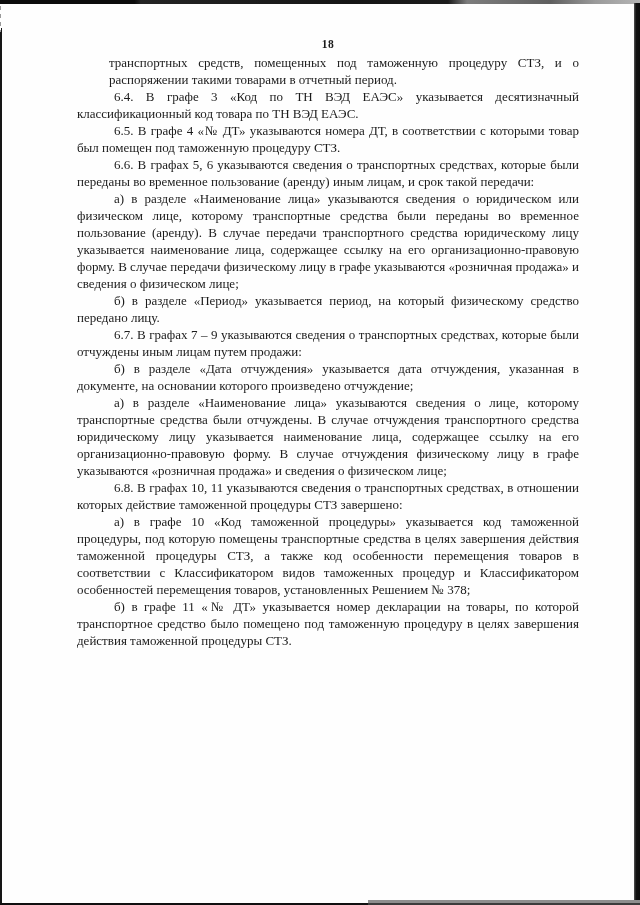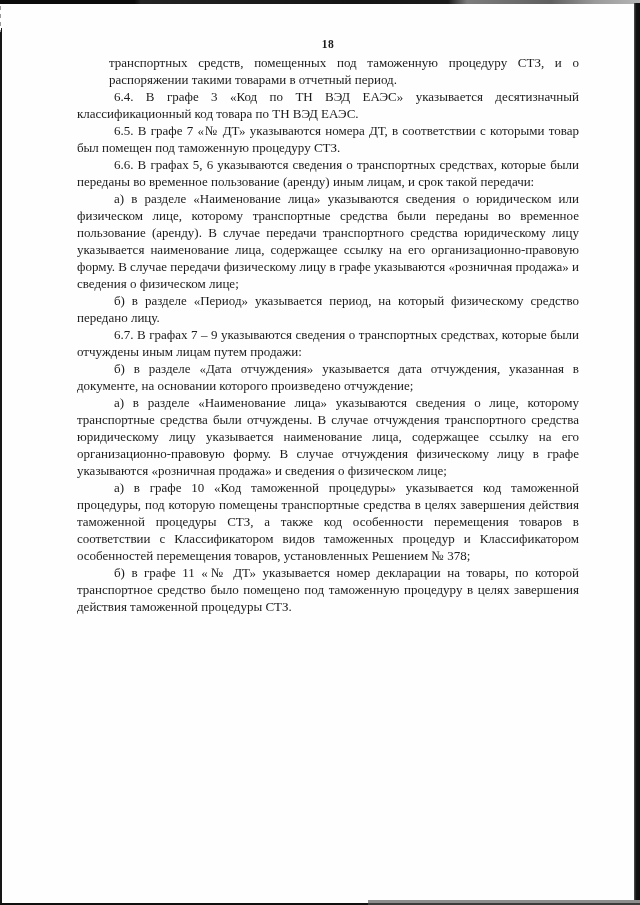--- a/index.html
+++ b/index.html
@@ -93,22 +93,23 @@
 <div class="edge-left"></div>
 <div class="edge-left-dashes"></div>
 <div class="edge-bottom"></div>
 <div class="edge-bottom-gray"></div>
 
 <div class="page-number">18</div>
 
 <div class="doc-text">
   <p class="cont">транспортных средств, помещенных под таможенную процедуру СТЗ, и о распоряжении такими товарами в отчетный период.</p>
   <p>6.4. В графе 3 «Код по ТН ВЭД ЕАЭС» указывается десятизначный классификационный код товара по ТН ВЭД ЕАЭС.</p>
-  <p>6.5. В графе 7 «№ ДТ» указываются номера ДТ, в соответствии с которыми товар был помещен под таможенную процедуру СТЗ.</p>
+  <p>6.5. В графе 4 «№ ДТ» указываются номера ДТ, в соответствии с которыми товар был помещен под таможенную процедуру СТЗ.</p>
   <p>6.6. В графах 5, 6 указываются сведения о транспортных средствах, которые были переданы во временное пользование (аренду) иным лицам, и срок такой передачи:</p>
   <p>а) в разделе «Наименование лица» указываются сведения о юридическом или физическом лице, которому транспортные средства были переданы во временное пользование (аренду). В случае передачи транспортного средства юридическому лицу указывается наименование лица, содержащее ссылку на его организационно-правовую форму. В случае передачи физическому лицу в графе указываются «розничная продажа» и сведения о физическом лице;</p>
   <p>б) в разделе «Период» указывается период, на который физическому средство передано лицу.</p>
   <p>6.7. В графах 7 – 9 указываются сведения о транспортных средствах, которые были отчуждены иным лицам путем продажи:</p>
   <p>б) в разделе «Дата отчуждения» указывается дата отчуждения, указанная в документе, на основании которого произведено отчуждение;</p>
   <p>а) в разделе «Наименование лица» указываются сведения о лице, которому транспортные средства были отчуждены. В случае отчуждения транспортного средства юридическому лицу указывается наименование лица, содержащее ссылку на его организационно-правовую форму. В случае отчуждения физическому лицу в графе указываются «розничная продажа» и сведения о физическом лице;</p>
+  <p>6.8. В графах 10, 11 указываются сведения о транспортных средствах, в отношении которых действие таможенной процедуры СТЗ завершено:</p>
   <p>а) в графе 10 «Код таможенной процедуры» указывается код таможенной процедуры, под которую помещены транспортные средства в целях завершения действия таможенной процедуры СТЗ, а также код особенности перемещения товаров в соответствии с Классификатором видов таможенных процедур и Классификатором особенностей перемещения товаров, установленных Решением № 378;</p>
   <p>б) в графе 11 «№ ДТ» указывается номер декларации на товары, по которой транспортное средство было помещено под таможенную процедуру в целях завершения действия таможенной процедуры СТЗ.</p>
 </div>
 
 </body></html>

